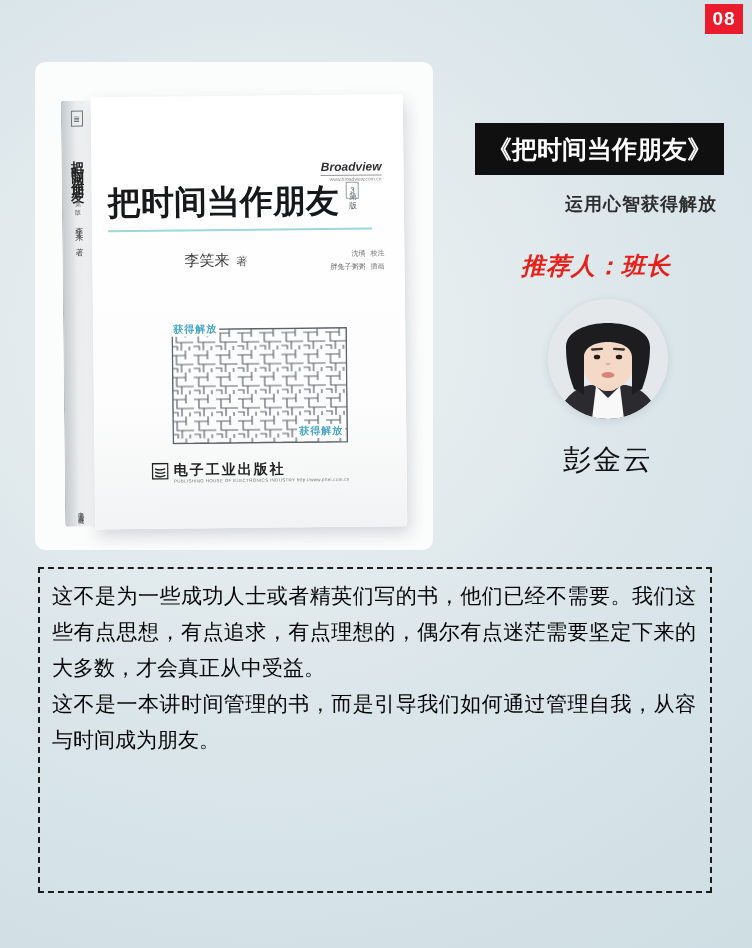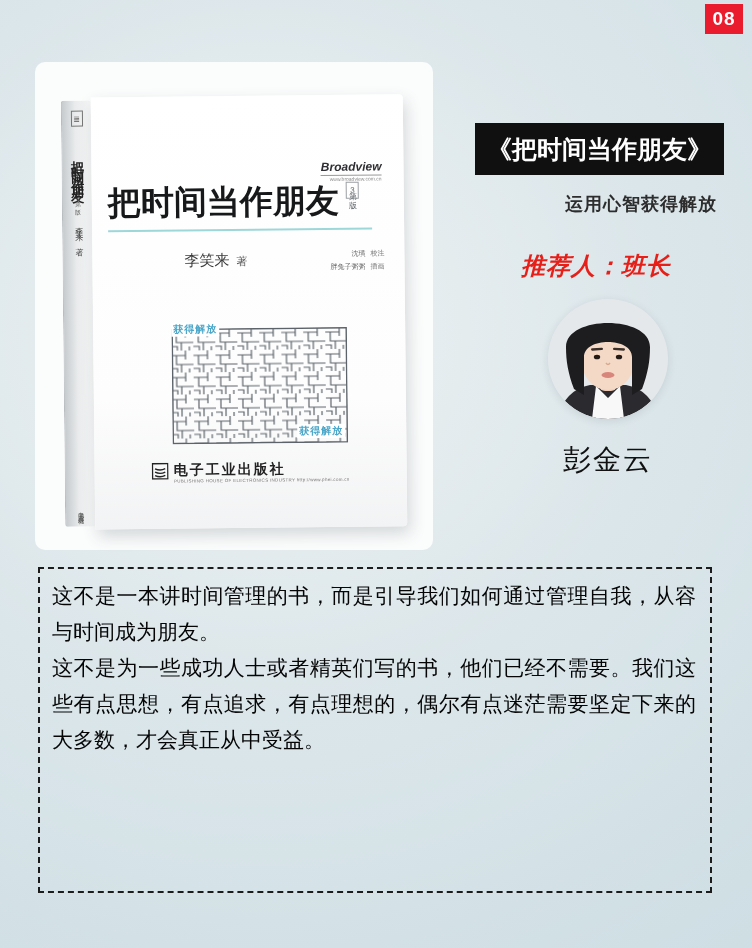--- a/index.html
+++ b/index.html
@@ -180,17 +180,17 @@
         <ellipse cx="71" cy="58" rx="3.2" ry="2.3" fill="#241a16"></ellipse>
         <path d="M58 64 Q60 67 62 64" stroke="#d8a98f" stroke-width="1.4" fill="none"></path>
         <ellipse cx="60" cy="76" rx="6.5" ry="3" fill="#d8857c"></ellipse>
       </g>
     </svg>
   </div>
 
   <div class="person-name">彭金云</div>
 
   <div class="review-box">
+    <p>这不是为一些成功人士或者精英们写的书，他们已经不需要。我们这些有点思想，有点追求，有点理想的，偶尔有点迷茫需要坚定下来的大多数，才会真正从中受益。</p>
     <p>这不是一本讲时间管理的书，而是引导我们如何通过管理自我，从容与时间成为朋友。</p>
-    <p>这不是为一些成功人士或者精英们写的书，他们已经不需要。我们这些有点思想，有点追求，有点理想的，偶尔有点迷茫需要坚定下来的大多数，才会真正从中受益。</p>
   </div>
 
 </div>
 
 </body></html>

